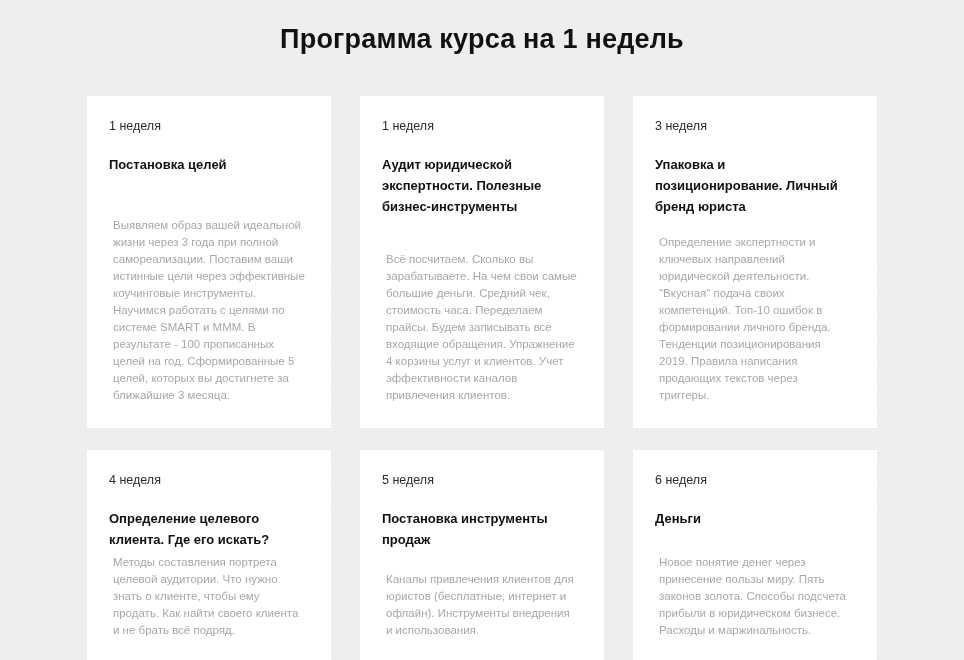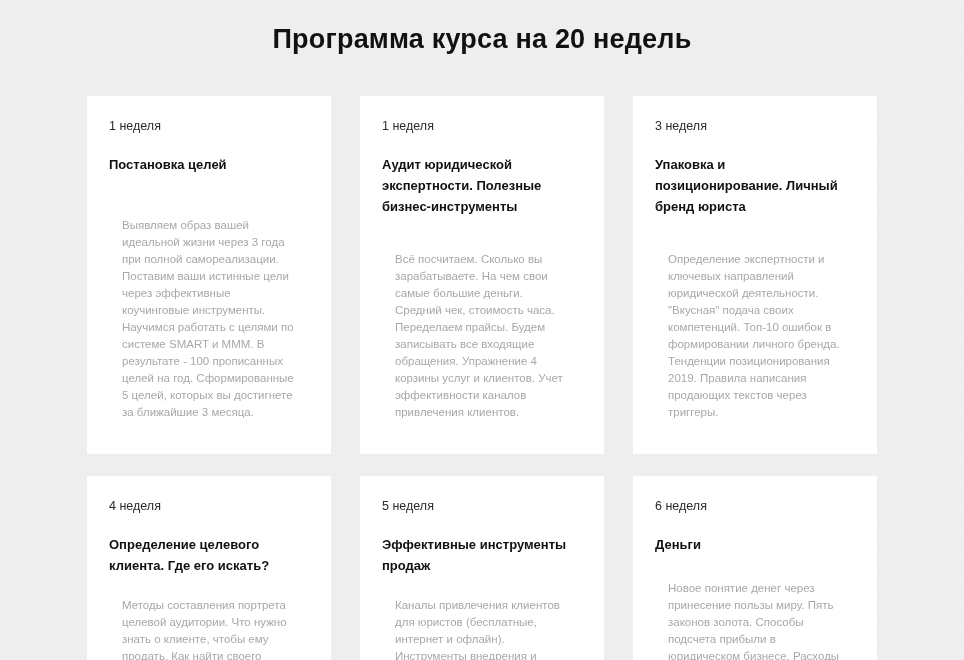--- a/index.html
+++ b/index.html
@@ -66,36 +66,36 @@
     line-height: 21px;
     font-weight: bold;
     color: #111111;
     margin: 0;
     min-height: 63px;
   }
   .card-body {
     font-size: 11.5px;
     line-height: 17px;
     color: #a8a8a8;
-    margin: 13px;
+    margin: 4px;
     margin-top: auto;
   }
   .card.short .card-heading {
     min-height: 46px;
   }
   .card.short .card-body {
     margin-top: auto;
   }
 </style>
 </head>
 <body>
 
 <div class="page">
 
-  <h1 class="page-title">Программа курса на 20 недель</h1>
+  <h1 class="page-title">Программа курса на 1 недель</h1>
 
   <div class="grid">
 
     <div class="card">
       <div class="card-week">1 неделя</div>
       <div class="card-heading">Постановка целей</div>
       <div class="card-body">Выявляем образ вашей идеальной жизни через 3 года при полной самореализации. Поставим ваши истинные цели через эффективные коучинговые инструменты. Научимся работать с целями по системе SMART и MMM. В результате - 100 прописанных целей на год. Сформированные 5 целей, которых вы достигнете за ближайшие 3 месяца.</div>
     </div>
 
     <div class="card">
@@ -111,21 +111,21 @@
     </div>
 
     <div class="card short">
       <div class="card-week">4 неделя</div>
       <div class="card-heading">Определение целевого клиента. Где его искать?</div>
       <div class="card-body">Методы составления портрета целевой аудитории. Что нужно знать о клиенте, чтобы ему продать. Как найти своего клиента и не брать всё подряд.</div>
     </div>
 
     <div class="card short">
       <div class="card-week">5 неделя</div>
-      <div class="card-heading">Эффективные инструменты продаж</div>
+      <div class="card-heading">Постановка инструменты продаж</div>
       <div class="card-body">Каналы привлечения клиентов для юристов (бесплатные, интернет и офлайн). Инструменты внедрения и использования.</div>
     </div>
 
     <div class="card short">
       <div class="card-week">6 неделя</div>
       <div class="card-heading">Деньги</div>
       <div class="card-body">Новое понятие денег через принесение пользы миру. Пять законов золота. Способы подсчета прибыли в юридическом бизнесе. Расходы и маржинальность.</div>
     </div>
 
   </div>

